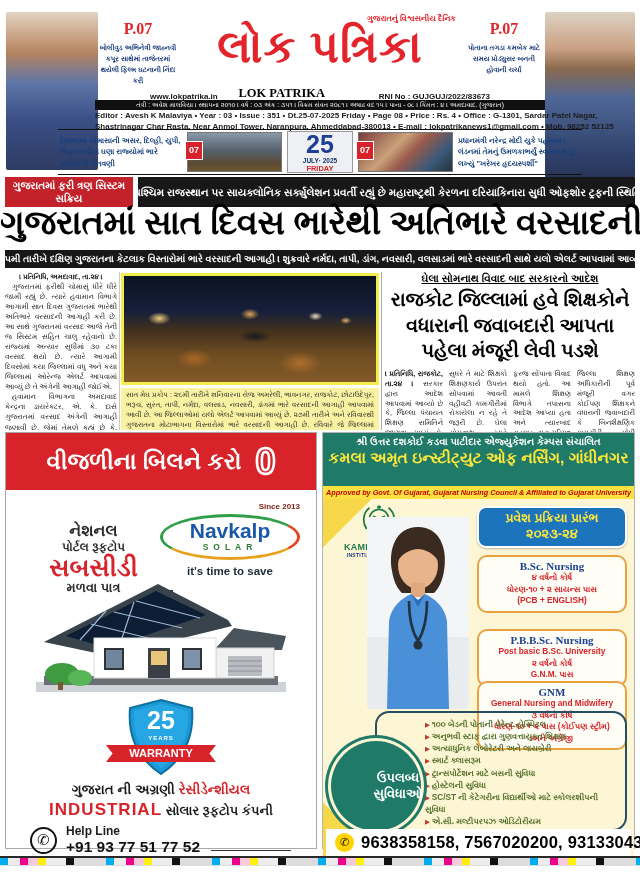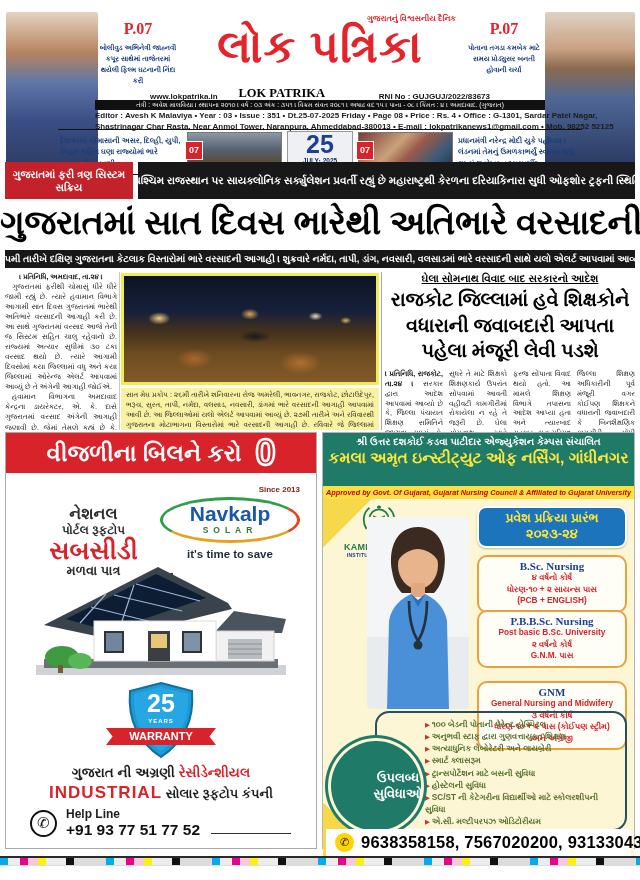--- a/index.html
+++ b/index.html
@@ -41,21 +41,21 @@
   .ns-photo-1 { background:linear-gradient(180deg,#8b98a6 0%,#55616f 45%,#5b4a33 80%,#6e5533 100%); }
   .ns-photo-2 { background:linear-gradient(135deg,#7a3b3b 0%,#caa27a 38%,#9a5a4a 55%,#3b5a7a 78%,#27323e 100%); }
   .badge07 { position:absolute; left:-3px; top:8px; background:#d8232a; color:#fff; border:1px solid #fff;
     font-size:9px; font-weight:bold; padding:4px 3px; line-height:1; }
   .ns-date { width:66px; height:42px; border:1px solid #999; background:#eef0f3; text-align:center; flex:0 0 auto; padding-top:1px; }
   .ns-day { font-size:25px; font-weight:bold; color:#1d3f95; line-height:0.95; }
   .ns-month { font-size:6.5px; font-weight:bold; color:#13306b; }
   .ns-weekday { font-size:7.5px; font-weight:bold; color:#d8232a; }
 
   
-  .strap { position:absolute; left:5px; right:5px; top:162px; height:37px; display:flex; gap:5px; }
+  .strap { position:absolute; left:5px; right:5px; top:177px; height:30px; display:flex; gap:5px; }
   .strap-red { width:128px; background:#c3222a; color:#fff; font-weight:bold; font-size:10.5px;
     display:flex; align-items:center; justify-content:center; text-align:center; line-height:1.2; }
   .strap-black { flex:1; background:#181818; color:#fff; font-weight:bold; font-size:10.5px;
     display:flex; align-items:center; justify-content:center; white-space:nowrap; overflow:hidden; }
 
   
   .lead-headline { position:absolute; left:0; right:0; top:203px; text-align:center; font-size:34px;
     font-weight:bold; color:#000; white-space:nowrap; letter-spacing:-0.5px; }
   .lead-subhead { position:absolute; left:5px; right:5px; top:250px; height:18px; background:#181818; color:#fff;
     font-size:9.5px; font-weight:bold; display:flex; align-items:center; justify-content:center; white-space:nowrap; overflow:hidden; }
@@ -81,21 +81,21 @@
   
   .story2 { position:absolute; left:385px; top:272px; width:250px; height:158px; }
   .s2-kicker { text-align:center; font-size:10.5px; font-weight:bold; color:#000; text-decoration:underline; }
   .s2-headline { text-align:center; font-size:19.5px; font-weight:bold; color:#000; line-height:1.32; margin-top:2px; letter-spacing:-0.3px; }
   .s2-body { margin-top:5px; column-count:4; column-gap:6px; font-size:7.2px; line-height:1.36;
     text-align:justify; color:#101010; height:90px; overflow:hidden; }
   .s2-body .dl { font-weight:bold; }
 
   
   .ad-solar { position:absolute; left:5px; top:432px; width:312px; height:417px; border:1px solid #a9a9a9; background:#fff; }
-  .solar-banner { height:40px; background:#d8232a; display:flex; align-items:center; justify-content:center; gap:14px; }
+  .solar-banner { height:57px; background:#d8232a; display:flex; align-items:center; justify-content:center; gap:14px; }
   .solar-banner-text { color:#fff; font-size:23px; font-weight:bold; }
   .solar-zero { font-size:36px; font-weight:bold; color:#d8232a; -webkit-text-stroke:2.5px #fff; line-height:1; }
   .solar-body { position:relative; height:370px; }
   .since { position:absolute; right:16px; top:12px; font-size:8px; font-weight:bold; color:#7a1d12; }
   .navkalp { position:absolute; right:16px; top:24px; width:140px; text-align:center; }
   .nav-oval { border:3.5px solid; border-color:#2e9e48 #e8421e #e8a11e #2e9e48; border-radius:50%; padding:3px 8px 5px; background:#fff; }
   .nav-name { color:#1a57a8; font-size:21px; font-weight:bold; line-height:1; }
   .nav-solar { color:#2e7d32; font-size:8.5px; font-weight:bold; letter-spacing:5px; margin-top:1px; }
   .nav-save { margin-top:5px; font-size:11.5px; font-weight:bold; color:#1c2b39; }
   .solar-gu { position:absolute; left:20px; top:32px; width:135px; text-align:center; color:#2b2b2b; }
@@ -136,21 +136,21 @@
       #fcf6d4; }
   .kamla-logo { position:absolute; left:8px; top:5px; width:96px; text-align:center; }
   .kamla-name { font-size:9px; font-weight:bold; color:#1f7a4d; letter-spacing:0.3px; }
   .kamla-sub { font-size:5px; font-weight:bold; color:#203a8c; letter-spacing:0.3px; }
   .admission { position:absolute; right:7px; top:7px; width:150px; background:#1b74bc; border:2px solid #fff;
     border-radius:9px; text-align:center; color:#ffe83a; padding:3px 0 4px; box-shadow:0 1px 2px rgba(0,0,0,.25); }
   .adm-l1 { font-size:12.5px; font-weight:bold; }
   .adm-l2 { font-size:13px; font-weight:bold; }
   .course { position:absolute; right:7px; width:150px; background:#fffef6; border:2px solid #e8a13d;
     border-radius:10px; text-align:center; padding:3px 2px 4px; }
-  .course-1 { top:56px; } .course-2 { top:111px; } .course-3 { top:182px; }
+  .course-1 { top:56px; } .course-2 { top:130px; } .course-3 { top:182px; }
   .course-title { color:#1b3f93; font-size:11px; font-weight:bold; font-family:"Liberation Serif",serif; }
   .course-line { color:#d8232a; font-size:8.3px; font-weight:bold; line-height:1.4; }
   .nurse { position:absolute; left:44px; top:18px; width:102px; height:192px; background:#fefefe; border-radius:4px; overflow:hidden; }
   .facilities { position:absolute; left:52px; right:7px; top:212px; height:120px; border:2px solid #274f63;
     border-radius:14px; padding:6px 6px 4px 48px; }
   .fac-item { font-size:8.2px; font-weight:bold; color:#55702c; line-height:1.48; }
   .fac-item::before { content:"\25B6  "; color:#c0392b; font-size:6.5px; }
   .burst { position:absolute; left:8px; top:242px; width:90px; height:90px; border-radius:50%; background:#1f7a68;
     box-shadow:0 0 0 3px #fcf6d4,0 0 0 6px #1f7a68; display:flex; flex-direction:column;
     align-items:center; justify-content:center; text-align:center;padding-left:44px; }

